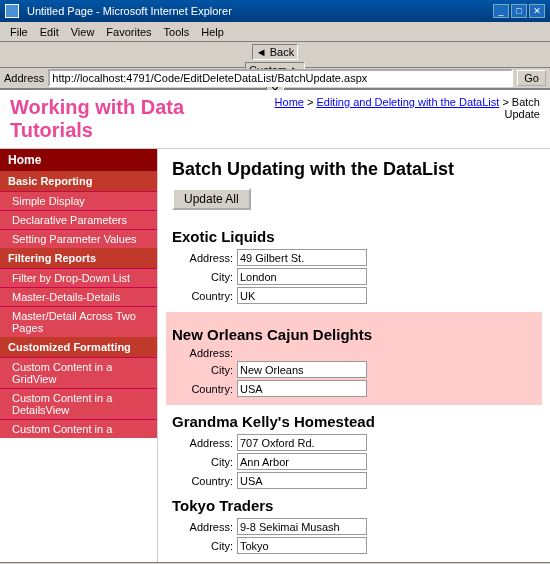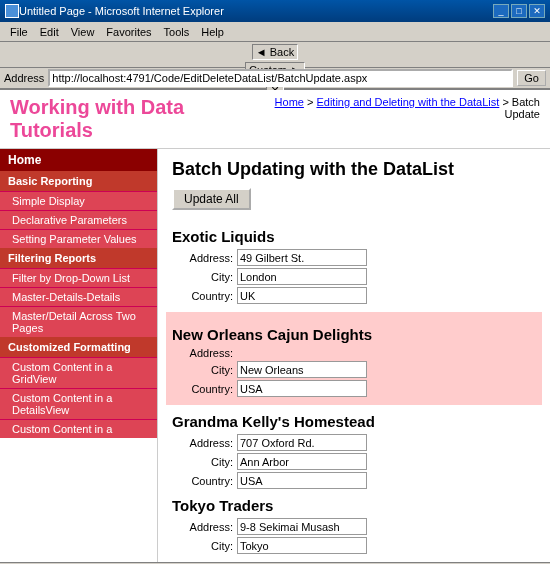--- a/index.html
+++ b/index.html
@@ -9,21 +9,21 @@
     .title-bar {
       background: linear-gradient(to bottom, #0054a6, #003c7d);
       color: white;
       font-size: 11px;
       padding: 3px 5px;
       display: flex;
       align-items: center;
       justify-content: space-between;
       height: 22px;
     }
-    .title-bar-left { display: flex; align-items: center; gap: 0; justify-content: space-between; }
+    .title-bar-left { display: flex; align-items: center; gap: 8px; justify-content: space-between; }
     .title-bar-icon { width: 14px; height: 14px; background: #4a90d9; border: 1px solid #fff; }
     .title-bar-buttons { display: flex; gap: 2px; }
     .title-bar-btn {
       width: 16px; height: 14px; background: #1c6abf; border: 1px solid #7ab; color: white;
       font-size: 9px; display: flex; align-items: center; justify-content: center; cursor: pointer;
     }
 
     .menu-bar {
       background: #d4d0c8; border-bottom: 1px solid #808080;
       display: flex; align-items: center; height: 20px; padding: 0 4px;

